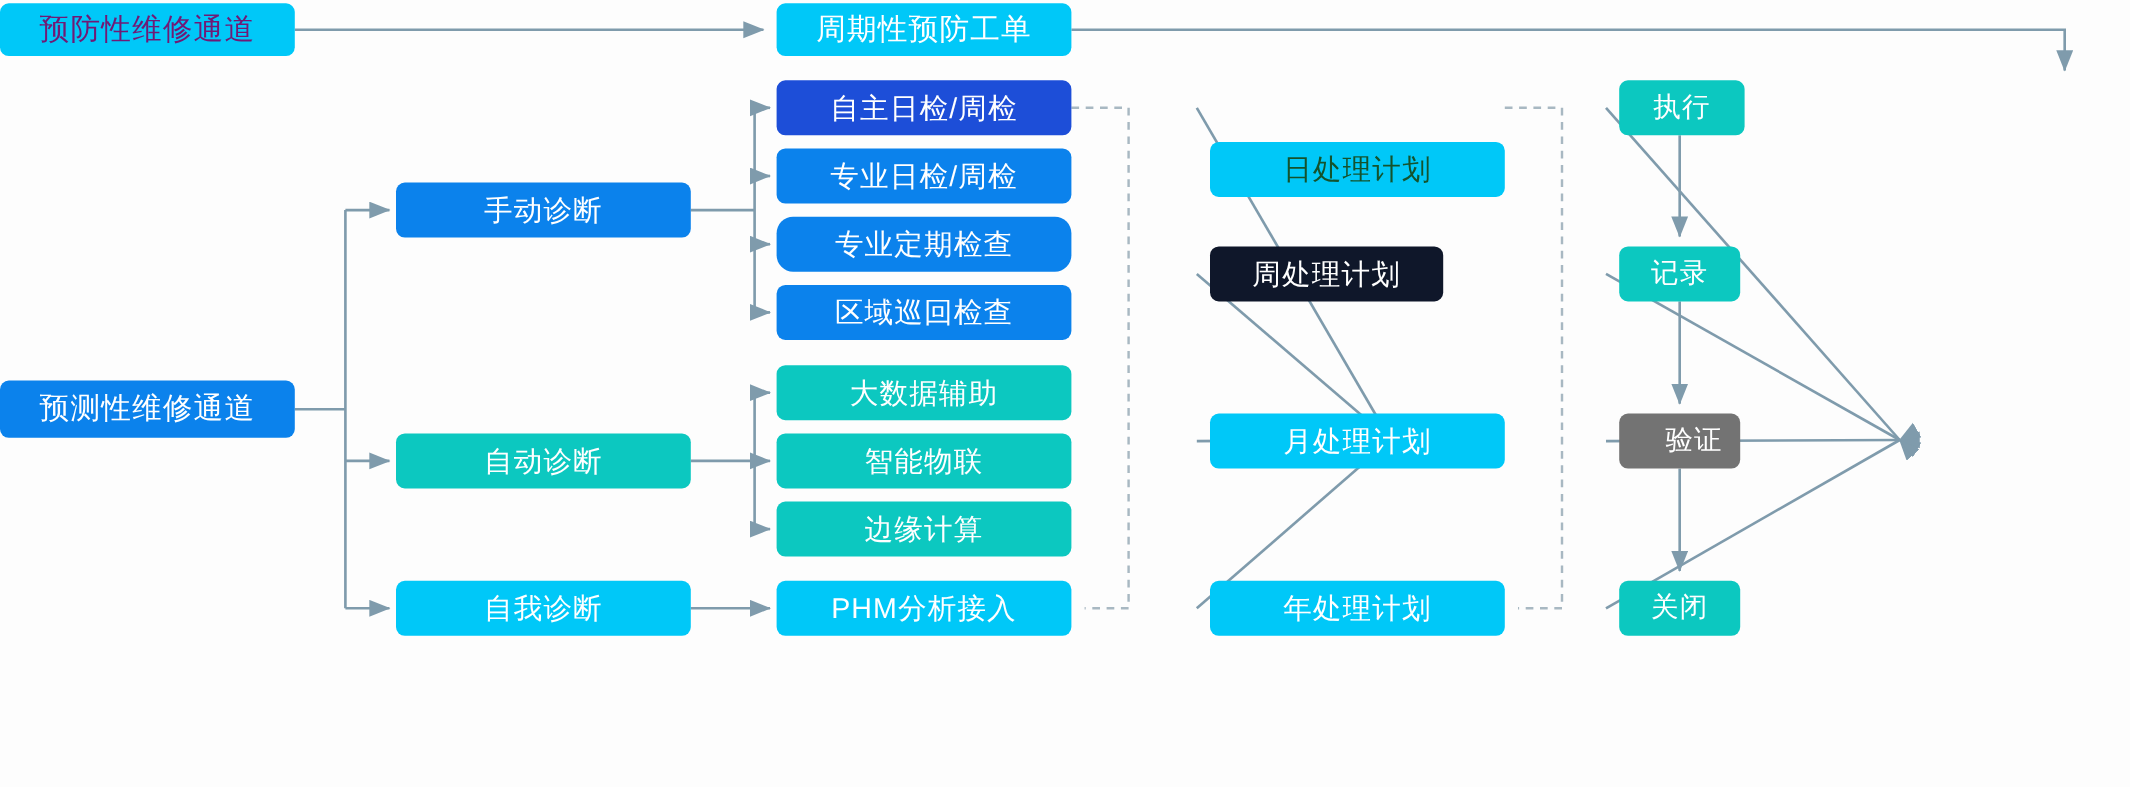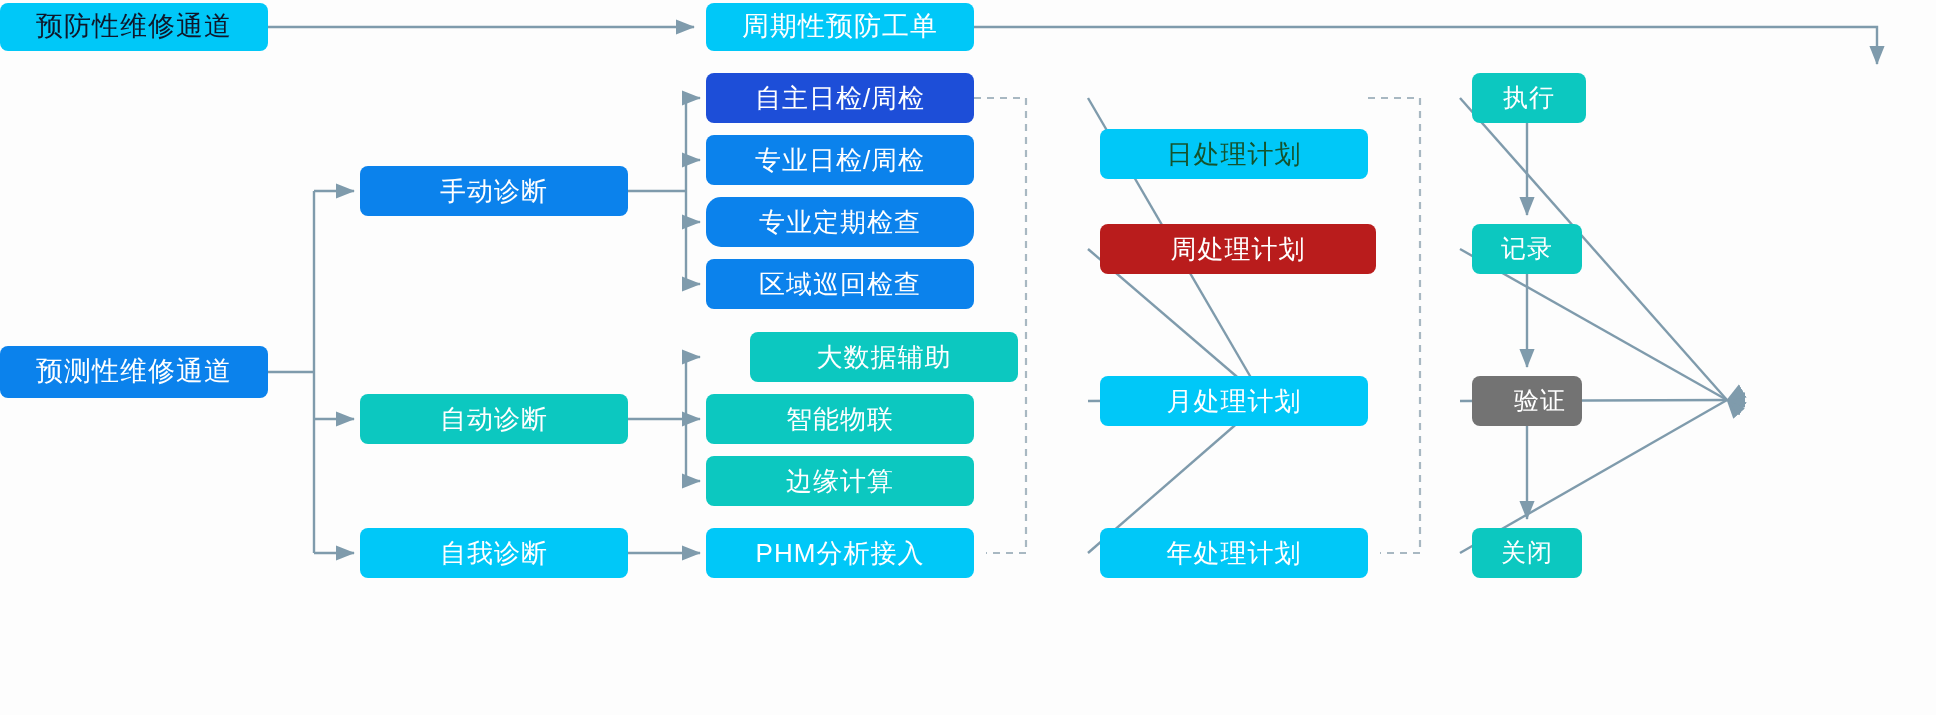--- a/index.html
+++ b/index.html
@@ -98,39 +98,39 @@
     </g>
 
     <g stroke="#a8b8c2" stroke-width="2.2" fill="none" stroke-dasharray="7 6">
 
       <path d="M974,98 L1026,98 L1026,553 L986,553"></path>
 
       <path d="M1368,98 L1420,98 L1420,553 L1380,553"></path>
     </g>
   </svg>
 
-  <div class="node sz-lg" style="left: 0px; top: 3px; width: 268px; height: 48px; background: rgb(0, 200, 248); color: #0f172a;">预防性维修通道</div>
+  <div class="node sz-lg" style="left: 0px; top: 3px; width: 268px; height: 48px; background: rgb(0, 200, 248); color: #701a75;">预防性维修通道</div>
   <div class="node sz-lg" style="left: 706px; top: 3px; width: 268px; height: 48px; background: rgb(0, 200, 248); color: rgb(255, 255, 255);">周期性预防工单</div>
   <div class="node sz-lg" style="left: 0px; top: 346px; width: 268px; height: 52px; background: rgb(11, 130, 236); color: rgb(255, 255, 255);">预测性维修通道</div>
 
   <div class="node sz-md" style="left: 360px; top: 166px; width: 268px; height: 50px; background: rgb(11, 130, 236); color: rgb(255, 255, 255);">手动诊断</div>
   <div class="node sz-md" style="left: 360px; top: 394px; width: 268px; height: 50px; background: rgb(12, 200, 192); color: rgb(255, 255, 255);">自动诊断</div>
   <div class="node sz-md" style="left: 360px; top: 528px; width: 268px; height: 50px; background: rgb(0, 200, 248); color: rgb(255, 255, 255);">自我诊断</div>
 
   <div class="node sz-md" style="left: 706px; top: 73px; width: 268px; height: 50px; background: #1d4ed8; color: rgb(255, 255, 255);">自主日检/周检</div>
   <div class="node sz-md" style="left: 706px; top: 135px; width: 268px; height: 50px; background: rgb(11, 130, 236); color: rgb(255, 255, 255);">专业日检/周检</div>
   <div class="node sz-md" style="left: 706px; top: 197px; width: 268px; height: 50px; background: rgb(11, 130, 236); color: rgb(255, 255, 255); border-radius: 15px;">专业定期检查</div>
   <div class="node sz-md" style="left: 706px; top: 259px; width: 268px; height: 50px; background: rgb(11, 130, 236); color: rgb(255, 255, 255);">区域巡回检查</div>
-  <div class="node sz-md" style="left: 706px; top: 332px; width: 268px; height: 50px; background: rgb(12, 200, 192); color: rgb(255, 255, 255); margin-left: 44px;">大数据辅助</div>
+  <div class="node sz-md" style="left: 706px; top: 332px; width: 268px; height: 50px; background: rgb(12, 200, 192); color: rgb(255, 255, 255);">大数据辅助</div>
   <div class="node sz-md" style="left: 706px; top: 394px; width: 268px; height: 50px; background: rgb(12, 200, 192); color: rgb(255, 255, 255);">智能物联</div>
   <div class="node sz-md" style="left: 706px; top: 456px; width: 268px; height: 50px; background: rgb(12, 200, 192); color: rgb(255, 255, 255);">边缘计算</div>
   <div class="node sz-md" style="left: 706px; top: 528px; width: 268px; height: 50px; background: rgb(0, 200, 248); color: rgb(255, 255, 255);">PHM分析接入</div>
 
   <div class="node sz-md" style="left: 1100px; top: 85px; width: 268px; height: 50px; background: rgb(0, 200, 248); color: #14532d; margin-top: 44px;">日处理计划</div>
-  <div class="node sz-md" style="left: 1100px; top: 224px; width: 276px; height: 50px; background: #b91c1c; color: rgb(255, 255, 255);">周处理计划</div>
+  <div class="node sz-md" style="left: 1100px; top: 224px; width: 212px; height: 50px; background: #0f172a; color: rgb(255, 255, 255);">周处理计划</div>
   <div class="node sz-md" style="left: 1100px; top: 376px; width: 268px; height: 50px; background: rgb(0, 200, 248); color: rgb(255, 255, 255);">月处理计划</div>
   <div class="node sz-md" style="left: 1100px; top: 528px; width: 268px; height: 50px; background: rgb(0, 200, 248); color: rgb(255, 255, 255);">年处理计划</div>
 
   <div class="node sz-sm" style="left: 1472px; top: 73px; width: 114px; height: 50px; background: rgb(12, 200, 192); color: rgb(255, 255, 255);">执行</div>
   <div class="node sz-sm" style="left: 1472px; top: 224px; width: 110px; height: 50px; background: rgb(12, 200, 192); color: rgb(255, 255, 255);">记录</div>
   <div class="node sz-sm" style="left: 1472px; top: 376px; width: 110px; height: 50px; background: #737373; color: rgb(255, 255, 255); padding-left: 26px;">验证</div>
   <div class="node sz-sm" style="left: 1472px; top: 528px; width: 110px; height: 50px; background: rgb(12, 200, 192); color: rgb(255, 255, 255);">关闭</div>
 
 </div>
 

